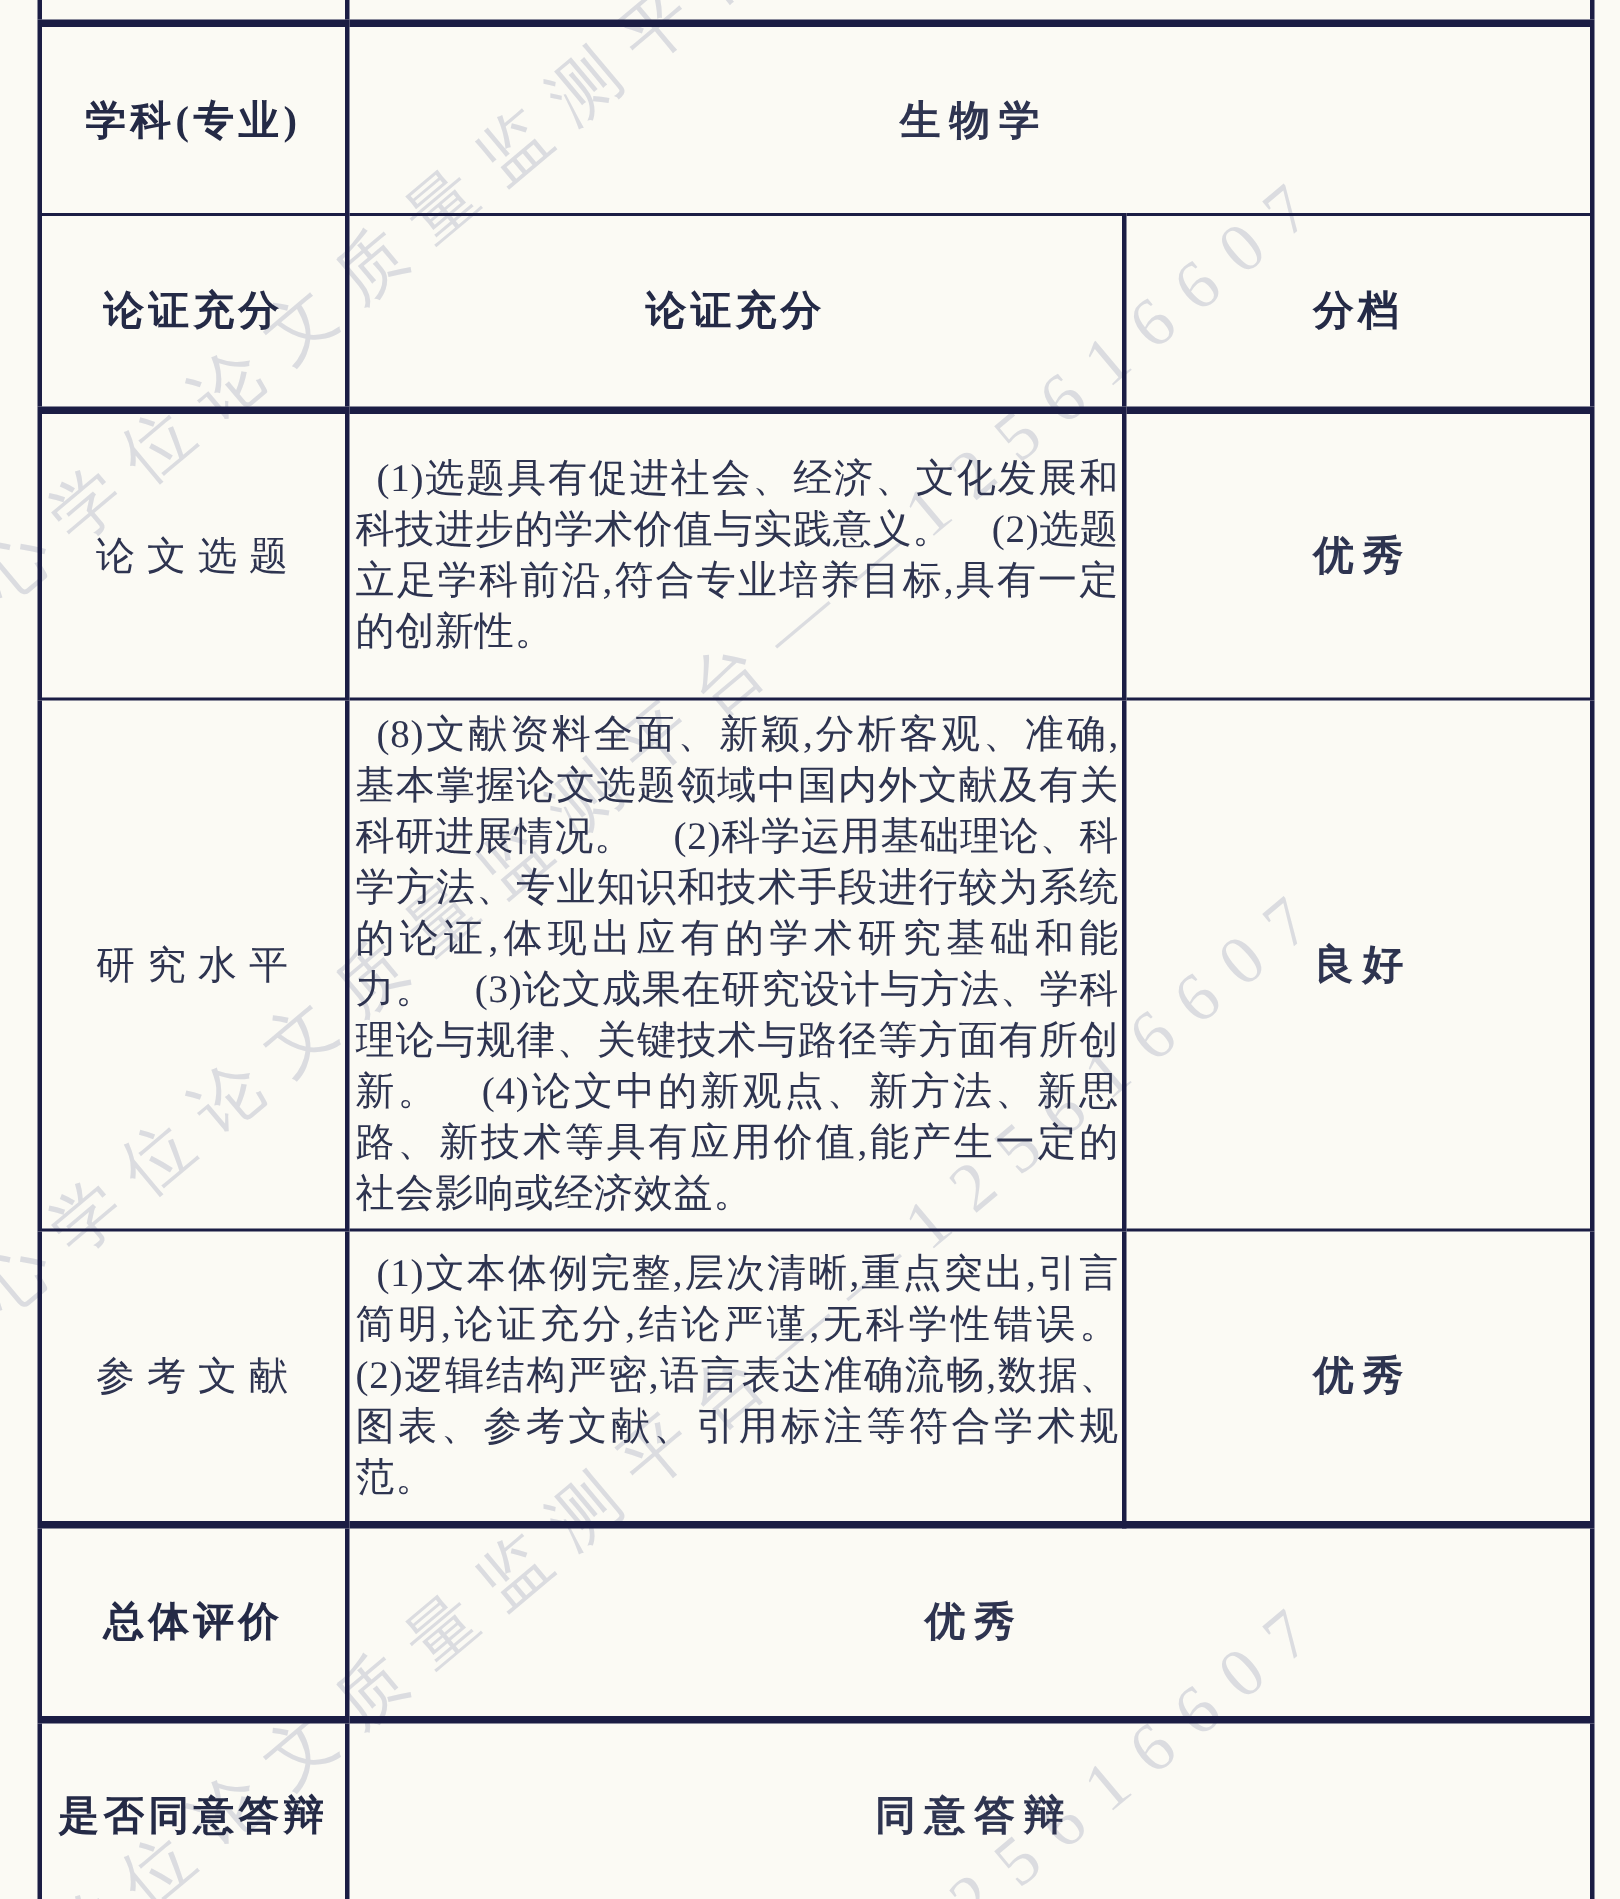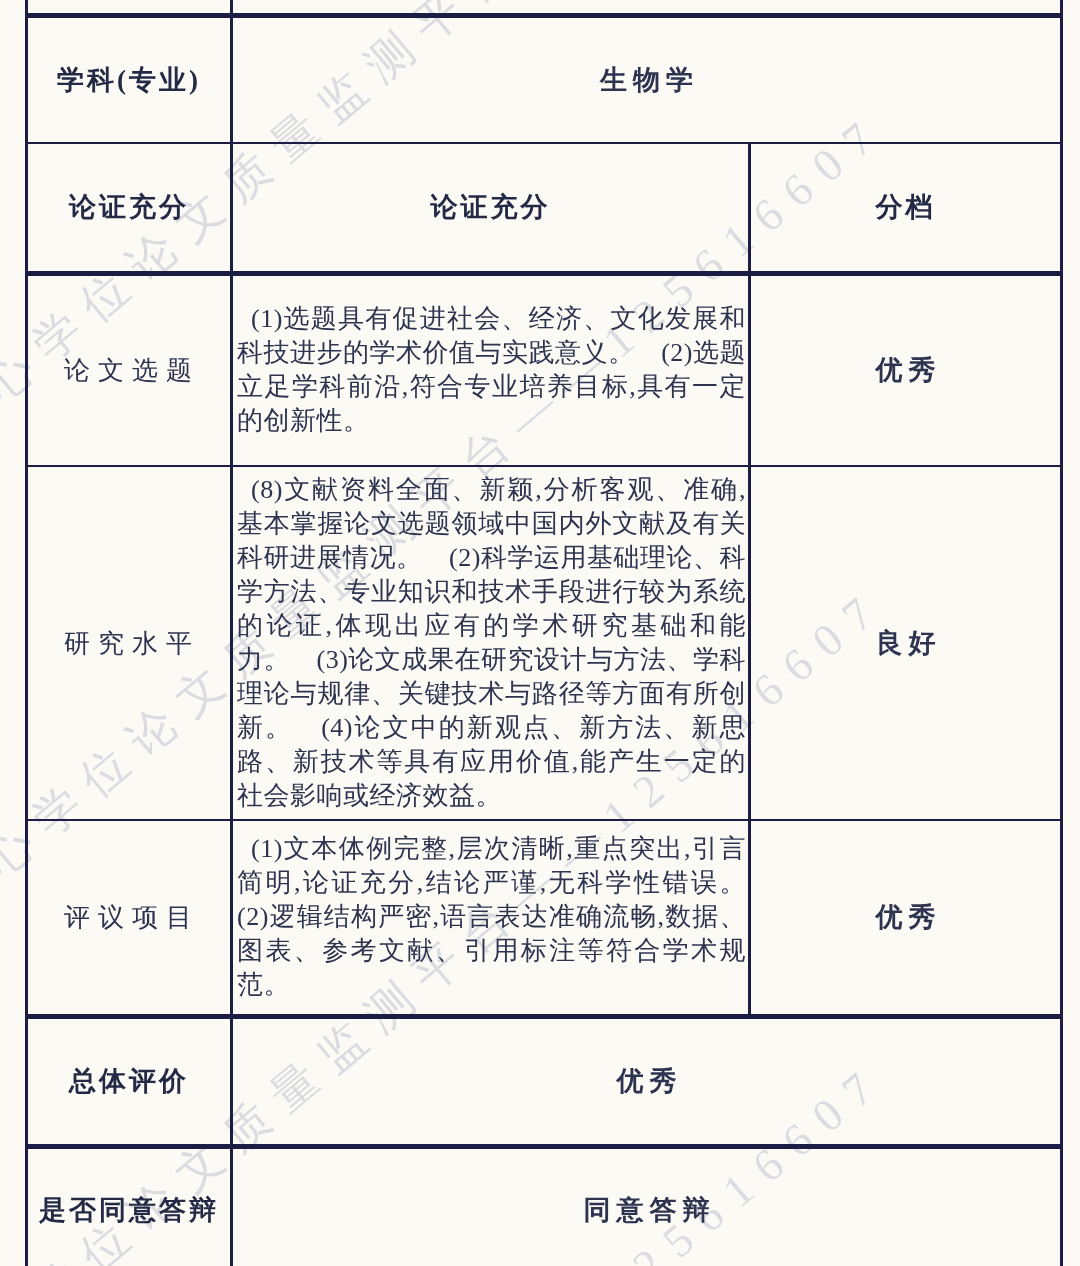--- a/index.html
+++ b/index.html
@@ -126,21 +126,21 @@
     <td class="item">论文选题</td>
     <td class="body">(1)选题具有促进社会、经济、文化发展和科技进步的学术价值与实践意义。　(2)选题立足学科前沿,符合专业培养目标,具有一定的创新性。</td>
     <td class="val">优秀</td>
   </tr>
   <tr class="r-research">
     <td class="item">研究水平</td>
     <td class="body">(8)文献资料全面、新颖,分析客观、准确,基本掌握论文选题领域中国内外文献及有关科研进展情况。　(2)科学运用基础理论、科学方法、专业知识和技术手段进行较为系统的论证,体现出应有的学术研究基础和能力。　(3)论文成果在研究设计与方法、学科理论与规律、关键技术与路径等方面有所创新。　(4)论文中的新观点、新方法、新思路、新技术等具有应用价值,能产生一定的社会影响或经济效益。</td>
     <td class="val">良好</td>
   </tr>
   <tr class="r-writing">
-    <td class="item">评议项目</td>
+    <td class="item">参考文献</td>
     <td class="body">(1)文本体例完整,层次清晰,重点突出,引言简明,论证充分,结论严谨,无科学性错误。　(2)逻辑结构严密,语言表达准确流畅,数据、图表、参考文献、引用标注等符合学术规范。</td>
     <td class="val">优秀</td>
   </tr>
   <tr class="r-overall thick-top">
     <td class="lbl">总体评价</td>
     <td colspan="2" class="val">优秀</td>
   </tr>
   <tr class="r-defense thick-top bottom">
     <td class="lbl">是否同意答辩</td>
     <td colspan="2" class="val">同意答辩</td>

